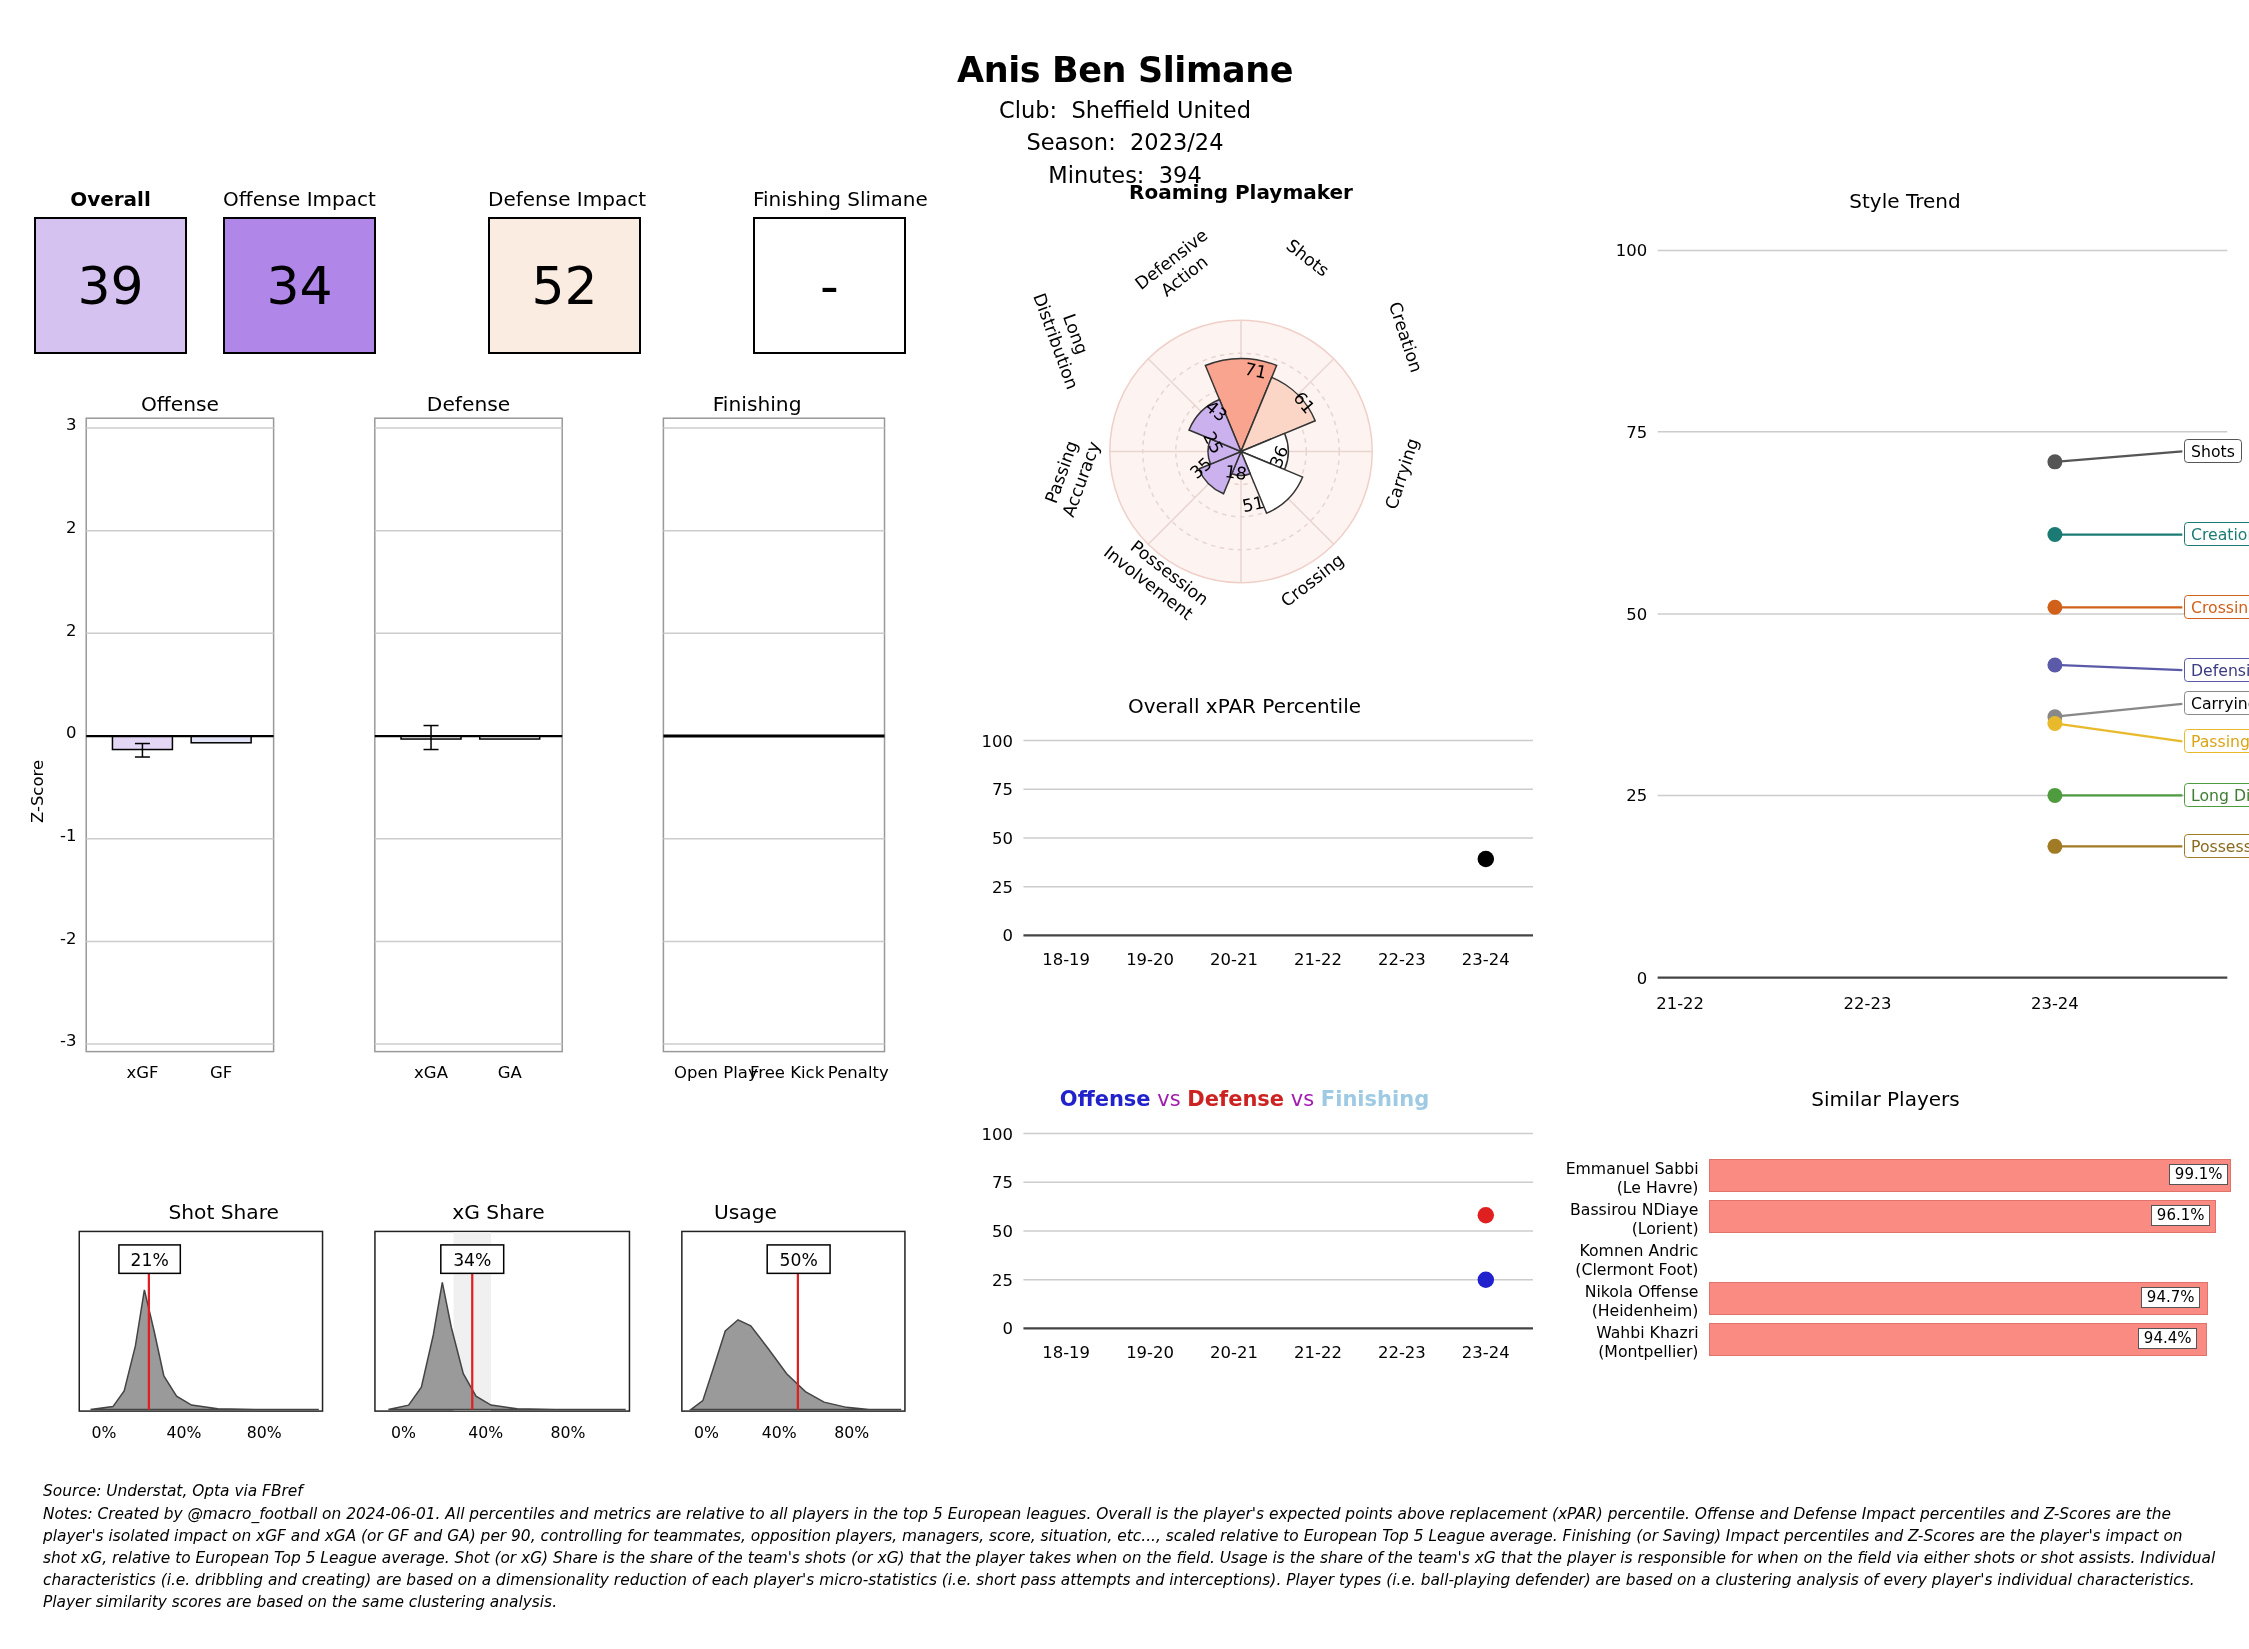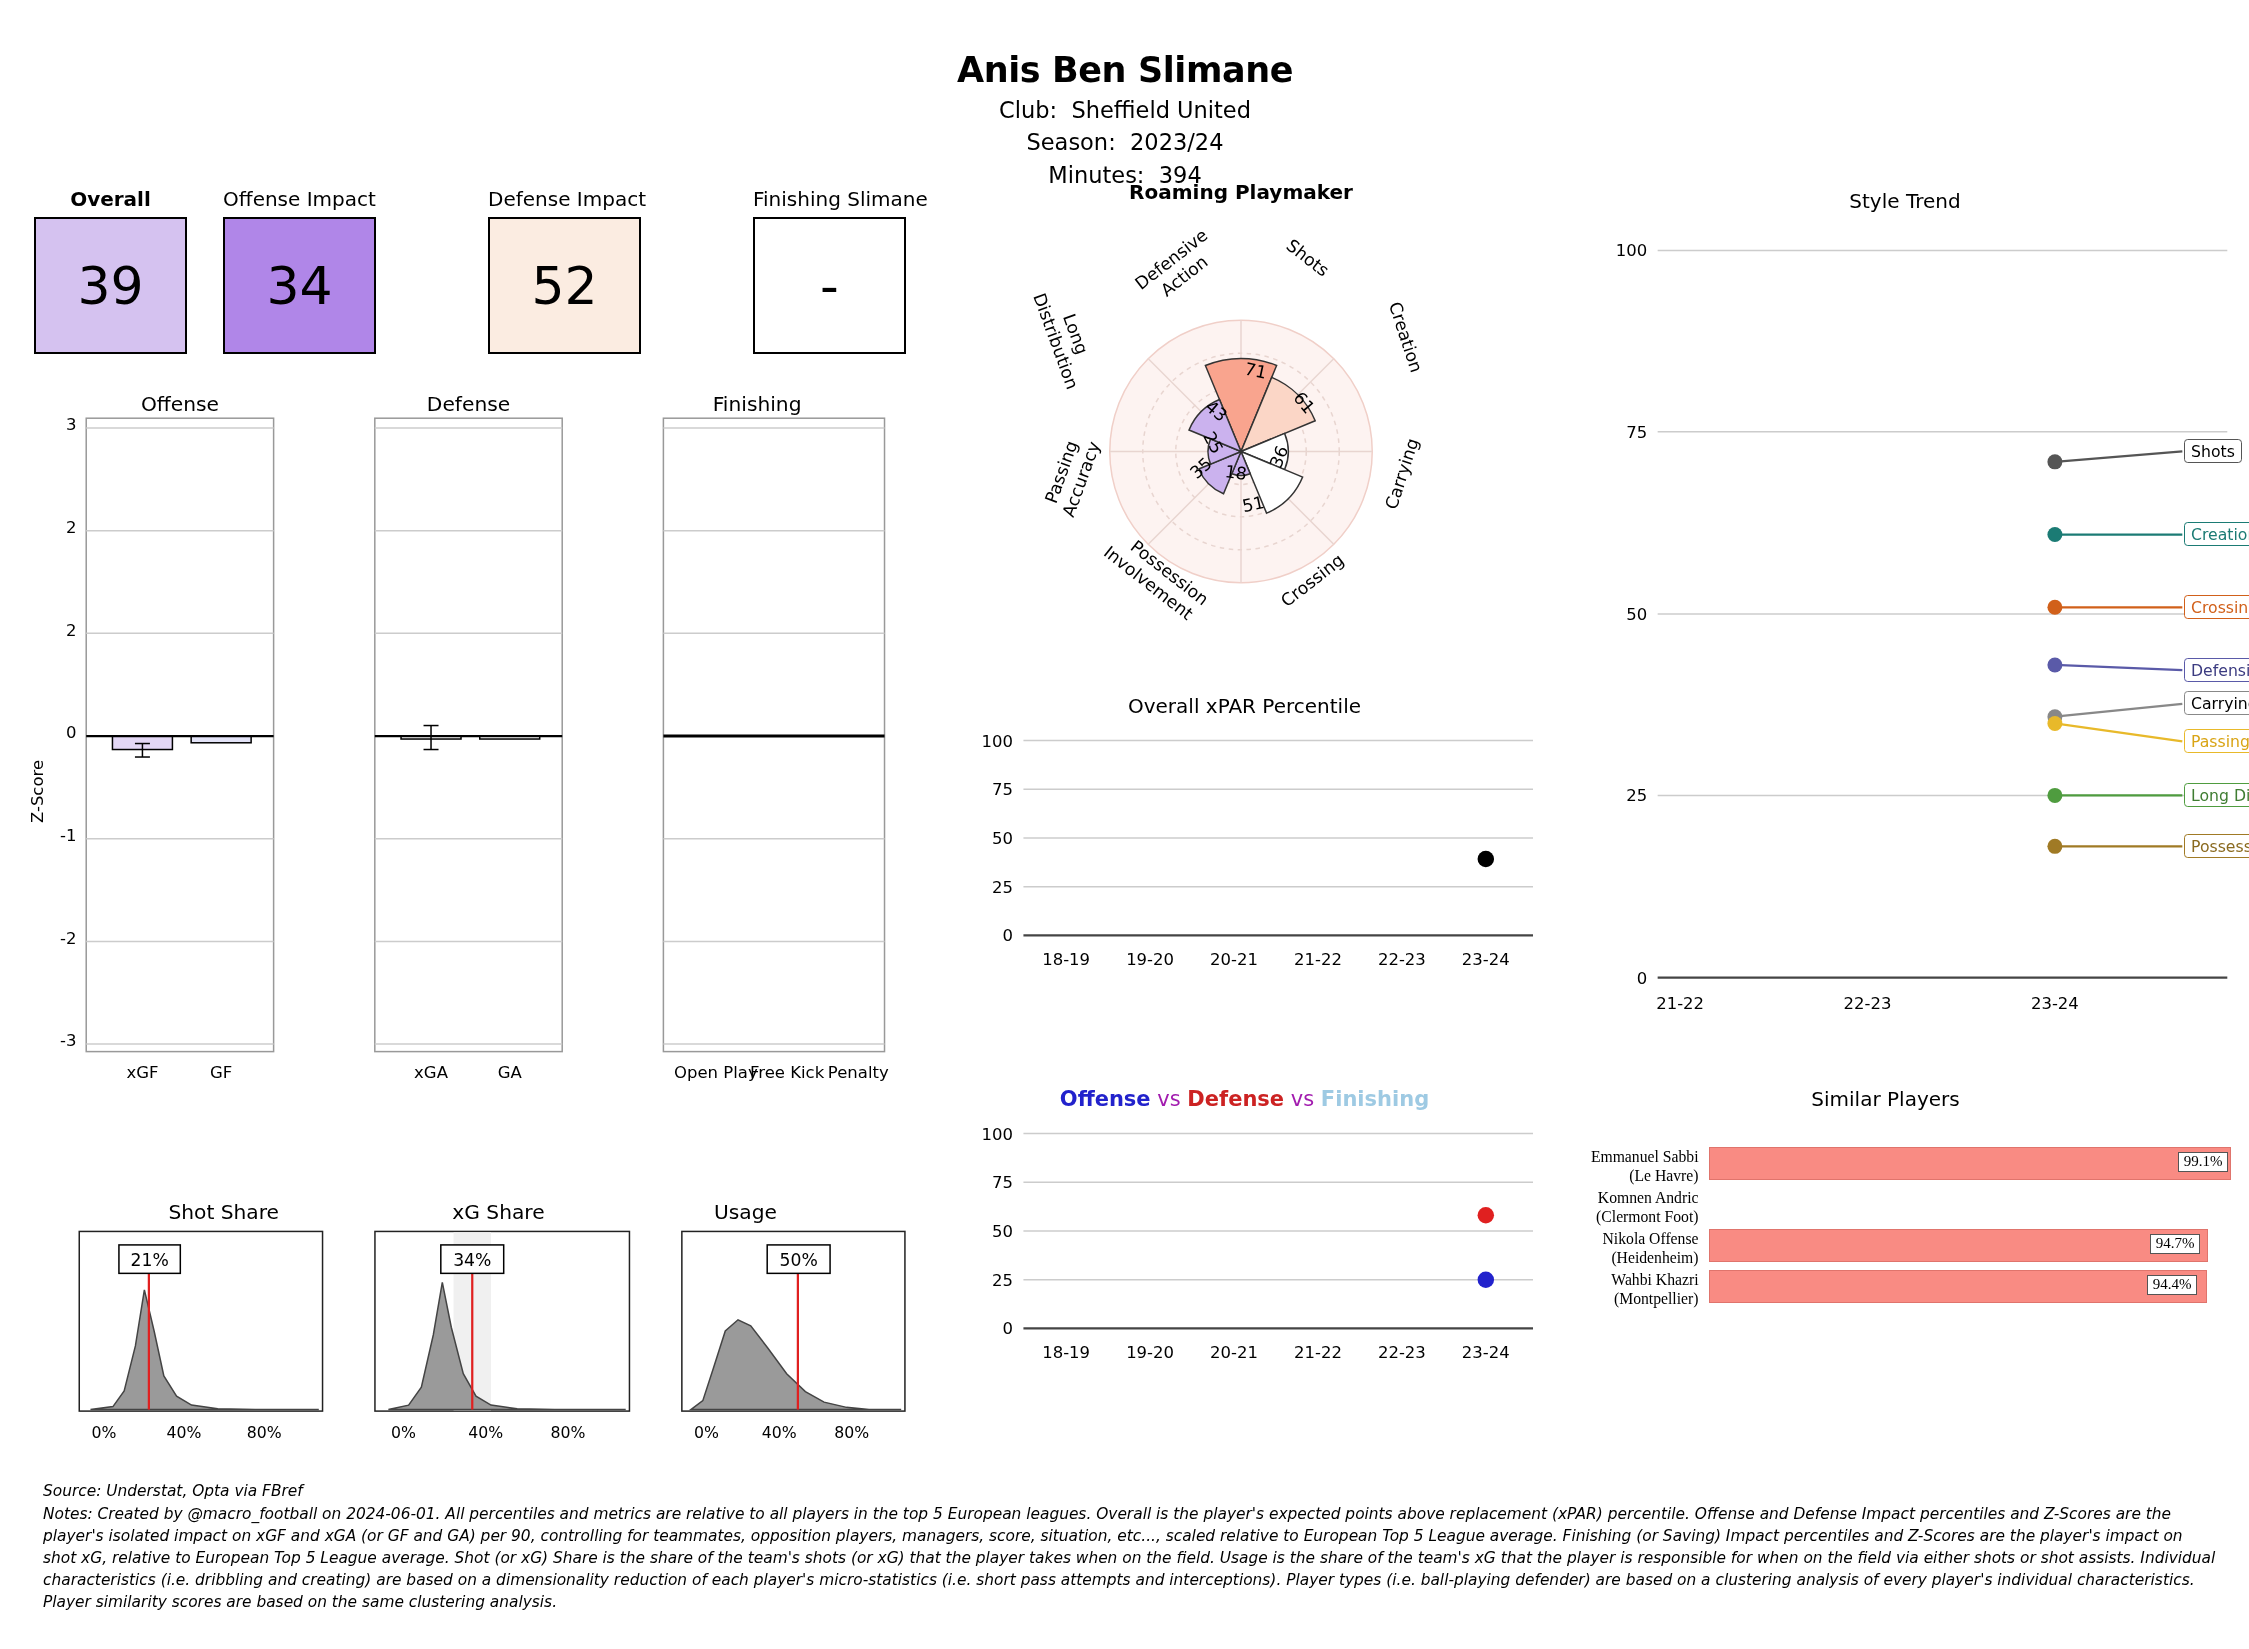--- a/index.html
+++ b/index.html
@@ -423,32 +423,42 @@
   <div class="trend-label" style="left:624px; top:469px; border-color:#5a5aa8; color:#3b3b80;">Defensive Action</div>
   <div class="trend-label" style="left:624px; top:502px; border-color:#888888;">Carrying</div>
   <div class="trend-label" style="left:624px; top:540px; border-color:#e8b92a; color:#d9a415;">Passing Accuracy</div>
   <div class="trend-label" style="left:624px; top:594px; border-color:#4f9c3f; color:#3f7d32;">Long Distribution</div>
   <div class="trend-label" style="left:624px; top:645px; border-color:#a07a25; color:#8a6a1f;">Possession Involvement</div>
 </div>
 
 <div class="abs" style="left:1537px; top:1087px; width:697px;">
   <div class="panel-title">Similar Players</div>
 
-  <div style="margin-top:34px;font-family:Liberation Serif, serif;">
+  <div style="margin-top:46px;">
     <div class="sim-row">
       <div class="sim-name">
         <div>Emmanuel Sabbi</div>
         <div>(Le Havre)</div>
       </div>
       <div class="sim-bar-wrap">
         <div class="sim-bar" style="width:99.1%;"></div>
         <div class="sim-pct" style="right:6px;">99.1%</div>
       </div>
     </div>
 
+    <div class="sim-row">
+      <div class="sim-name">
+        <div>Bassirou NDiaye</div>
+        <div>(Lorient)</div>
+      </div>
+      <div class="sim-bar-wrap">
+        <div class="sim-bar" style="width:96.1%;"></div>
+        <div class="sim-pct" style="right:24px;">96.1%</div>
+      </div>
+    </div>
 
     <div class="sim-row">
       <div class="sim-name">
         <div>Komnen Andric</div>
         <div>(Clermont Foot)</div>
       </div>
     </div>
 
     <div class="sim-row">
       <div class="sim-name">

